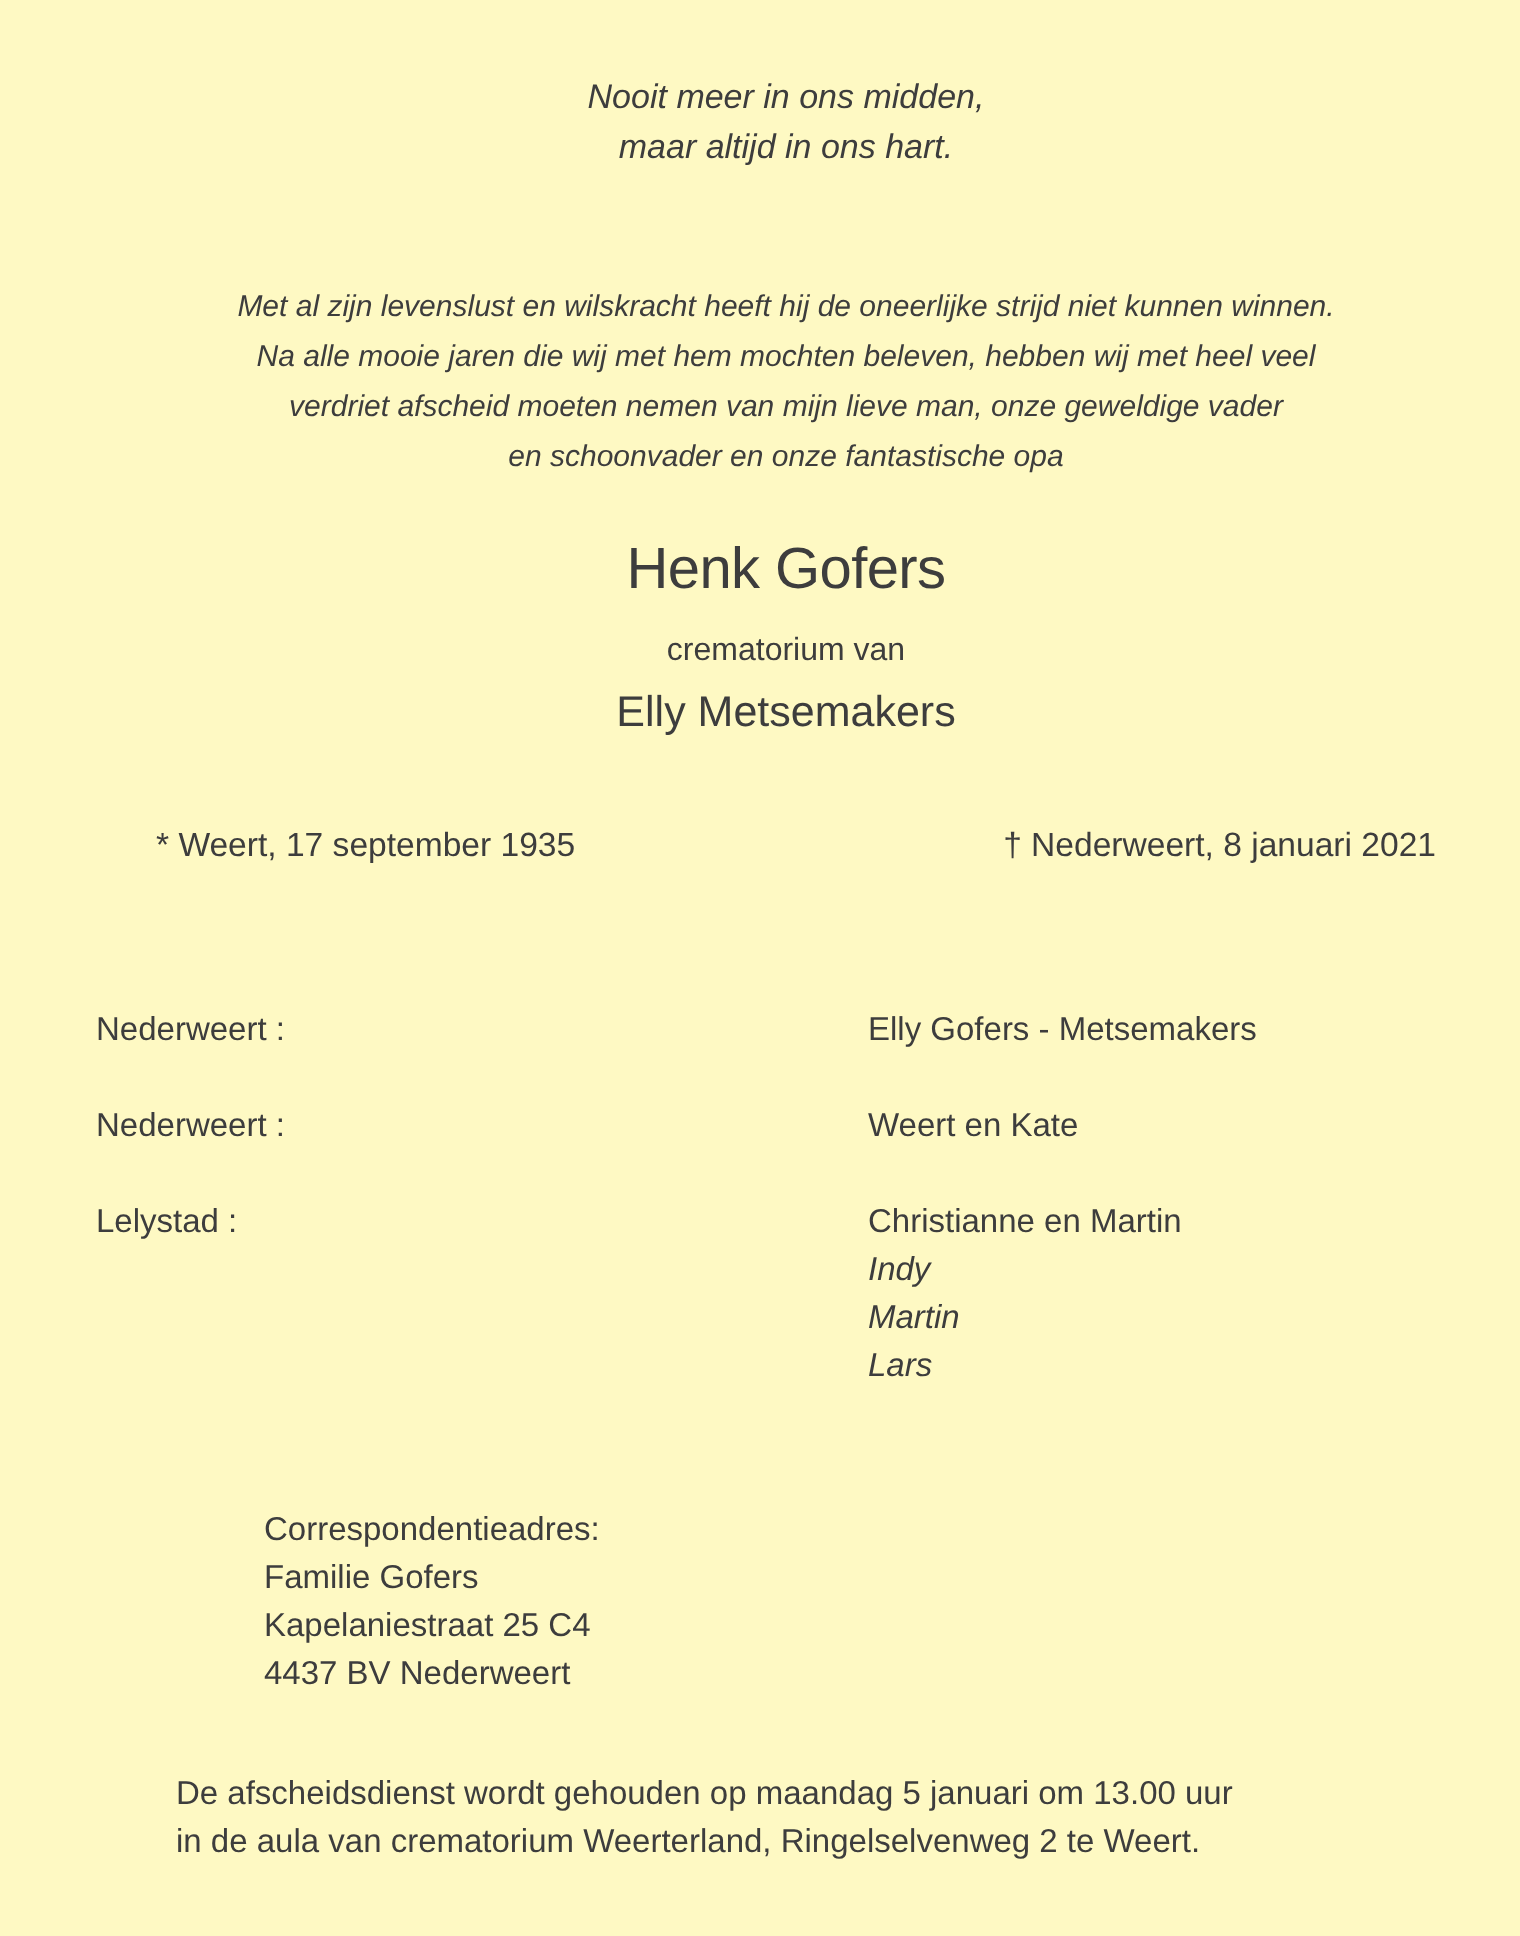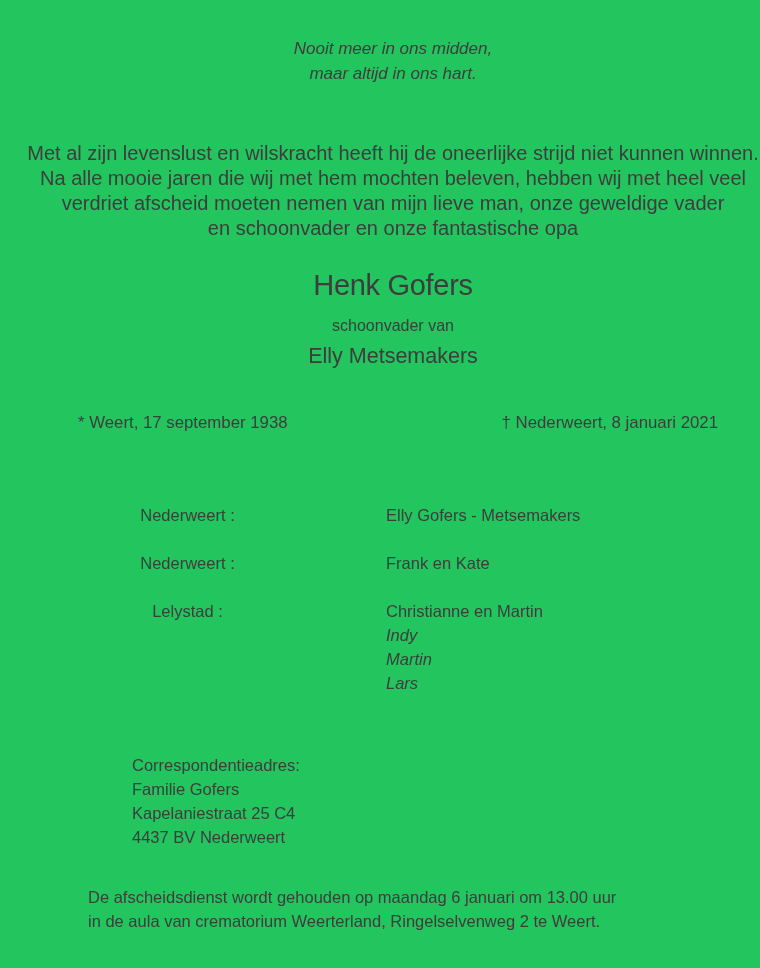--- a/index.html
+++ b/index.html
@@ -1,21 +1,21 @@
 <!DOCTYPE html>
 <html><head>
 <meta charset="utf-8">
 <style>
   * { margin: 0; padding: 0; box-sizing: border-box; }
   html, body { background: #ffffff; }
   .page {
     position: relative;
     width: 760px;
     height: 968px;
-    background: #22c55e;
+    background: #fef9c3;
     font-family: "Liberation Sans", sans-serif;
     color: #3d3d3d;
     font-size: 16.5px;
     overflow: hidden;
   }
   .centered {
     position: absolute;
     left: 0;
     width: 100%;
     padding-left: 26px; 
@@ -23,21 +23,22 @@
   }
   .quote {
     top: 36px;
     font-style: italic;
     line-height: 25px;
     font-size: 17px;
   }
   .intro {
     top: 141px;
     line-height: 25px;
-    font-size: 20px;
+    font-size: 15px;
+    font-style: italic;
   }
   .name-block { top: 268px; }
   .deceased-name {
     font-size: 29px;
     letter-spacing: -0.3px;
     line-height: 34px;
   }
   .relation {
     margin-top: 13px;
     font-size: 16px;
@@ -67,22 +68,23 @@
     width: 100%;
   }
   .fam-row {
     display: flex;
     align-items: flex-start;
     line-height: 24px;
     margin-bottom: 24px;
   }
   .fam-place {
     width: 375px;
-    text-align: center;
+    text-align: left;
     flex: 0 0 auto;
+    margin-left: 48px;
   }
   .fam-names {
     margin-left: 11px;
   }
   .grandchild { font-style: italic; }
   .correspondence {
     position: absolute;
     top: 753px;
     left: 88px;
     line-height: 24px;
@@ -107,42 +109,42 @@
 
   <div class="centered intro">
     <div>Met al zijn levenslust en wilskracht heeft hij de oneerlijke strijd niet kunnen winnen.</div>
     <div>Na alle mooie jaren die wij met hem mochten beleven, hebben wij met heel veel</div>
     <div>verdriet afscheid moeten nemen van mijn lieve man, onze geweldige vader</div>
     <div>en schoonvader en onze fantastische opa</div>
   </div>
 
   <div class="centered name-block">
     <div class="deceased-name">Henk Gofers</div>
-    <div class="relation">schoonvader van</div>
+    <div class="relation">crematorium van</div>
     <div class="spouse-name">Elly Metsemakers</div>
   </div>
 
   <div class="dates">
-    <span>* Weert, 17 september 1938</span>
+    <span>* Weert, 17 september 1935</span>
     <span>† Nederweert, 8 januari 2021</span>
   </div>
 
   <div class="family">
 
     <div class="fam-row">
       <div class="fam-place">Nederweert :</div>
       <div class="fam-names">
         <div>Elly Gofers - Metsemakers</div>
       </div>
     </div>
 
     <div class="fam-row">
       <div class="fam-place">Nederweert :</div>
       <div class="fam-names">
-        <div>Frank en Kate</div>
+        <div>Weert en Kate</div>
       </div>
     </div>
 
     <div class="fam-row">
       <div class="fam-place">Lelystad :</div>
       <div class="fam-names">
         <div>Christianne en Martin</div>
         <div class="grandchild">Indy</div>
         <div class="grandchild">Martin</div>
         <div class="grandchild">Lars</div>
@@ -152,17 +154,17 @@
   </div>
 
   <div class="correspondence">
     <div>Correspondentieadres:</div>
     <div>Familie Gofers</div>
     <div>Kapelaniestraat 25 C4</div>
     <div>4437 BV Nederweert</div>
   </div>
 
   <div class="service">
-    <div>De afscheidsdienst wordt gehouden op maandag 6 januari om 13.00 uur</div>
+    <div>De afscheidsdienst wordt gehouden op maandag 5 januari om 13.00 uur</div>
     <div>in de aula van crematorium Weerterland, Ringelselvenweg 2 te Weert.</div>
   </div>
 
 </div>
 
 </body></html>

